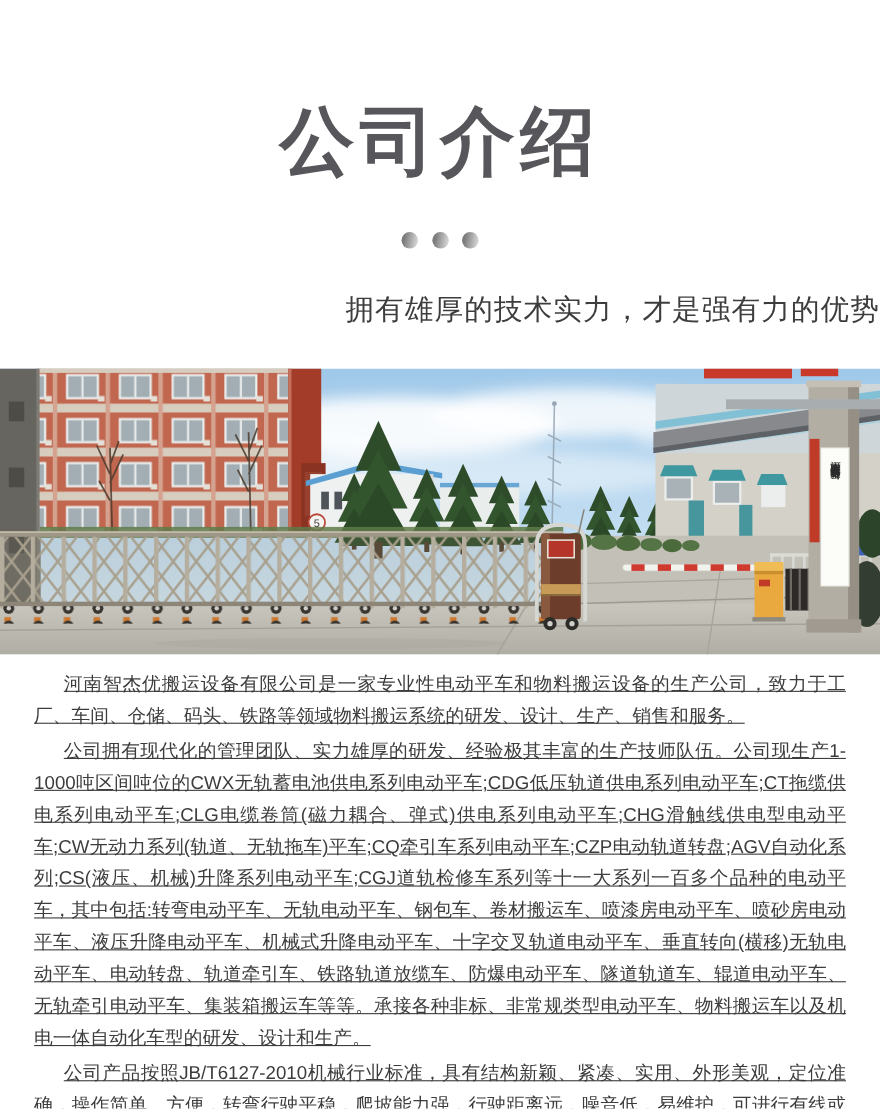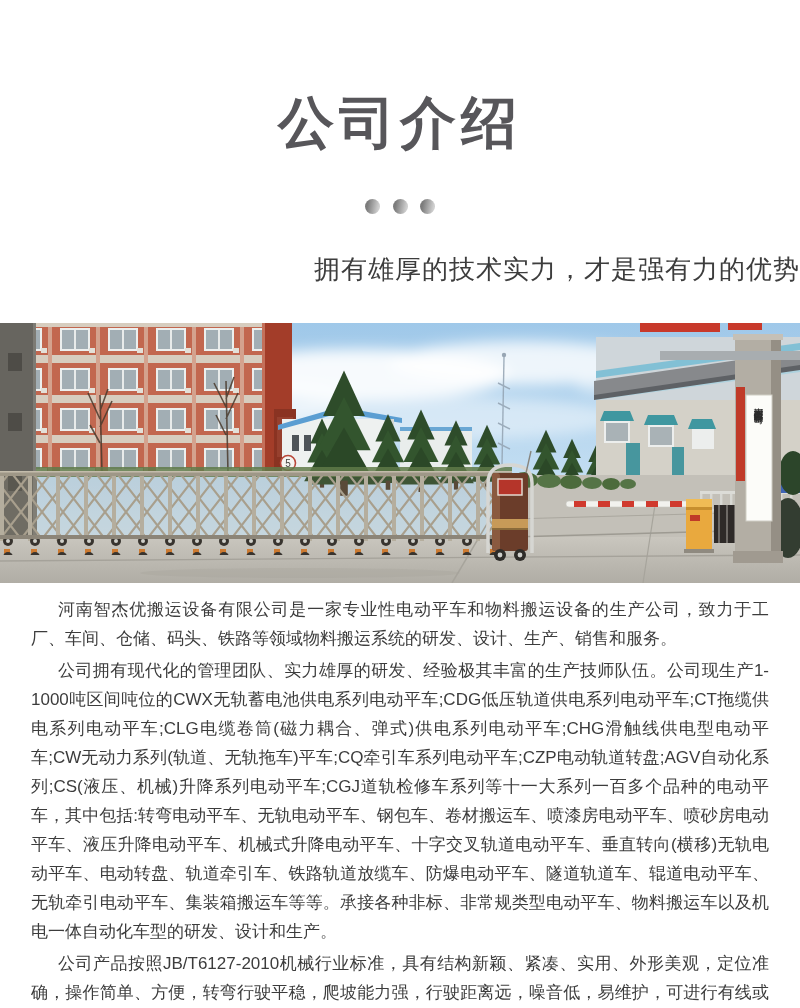--- a/index.html
+++ b/index.html
@@ -2,21 +2,21 @@
 <html><head>
 <meta charset="utf-8">
 <style>
   html,body{margin:0;padding:0;background:#ffffff;}
   .page{
     width:800px;height:1008px;margin:0 auto;background:#fff;overflow:hidden;
     font-family:"Liberation Sans","DejaVu Sans",sans-serif;
   }
   .title{
     margin:0;padding-top:94px;text-align:center;
-    font-size:56px;line-height:1.05;font-weight:bold;letter-spacing:5px;
+    font-size:68px;line-height:1.05;font-weight:bold;letter-spacing:5px;
     color:#57565a;
   }
   .dots{margin-top:46px;text-align:center;line-height:0;}
   .dot{
     display:inline-block;width:15px;height:15px;border-radius:50%;
     margin:0 4px;
     background:linear-gradient(100deg,#7c7c7c 20%,#cfcfcf 85%);
   }
   .subtitle{
     margin-top:38px;text-align:right;
@@ -25,21 +25,21 @@
   .photo{
     margin:36px 0 0 0;width:800px;height:260px;position:relative;
   }
   .photo svg{display:block;}
   .photo text{font-family:"Liberation Sans","DejaVu Sans",sans-serif;}
   .body-text{
     padding:12px 31px 0 31px;
     font-size:17px;line-height:29px;color:#3c3c3c;
     text-align:justify;
   }
-  .body-text p{margin:0 0 3px 0;text-indent:27px;}
+  .body-text p{margin:0 0 3px 0;text-indent:27px;text-decoration:underline;}
 </style>
 </head>
 <body>
 
 <div class="page">
 
   <h1 class="title">公司介绍</h1>
 
   <div class="dots">
     <span class="dot"></span>

